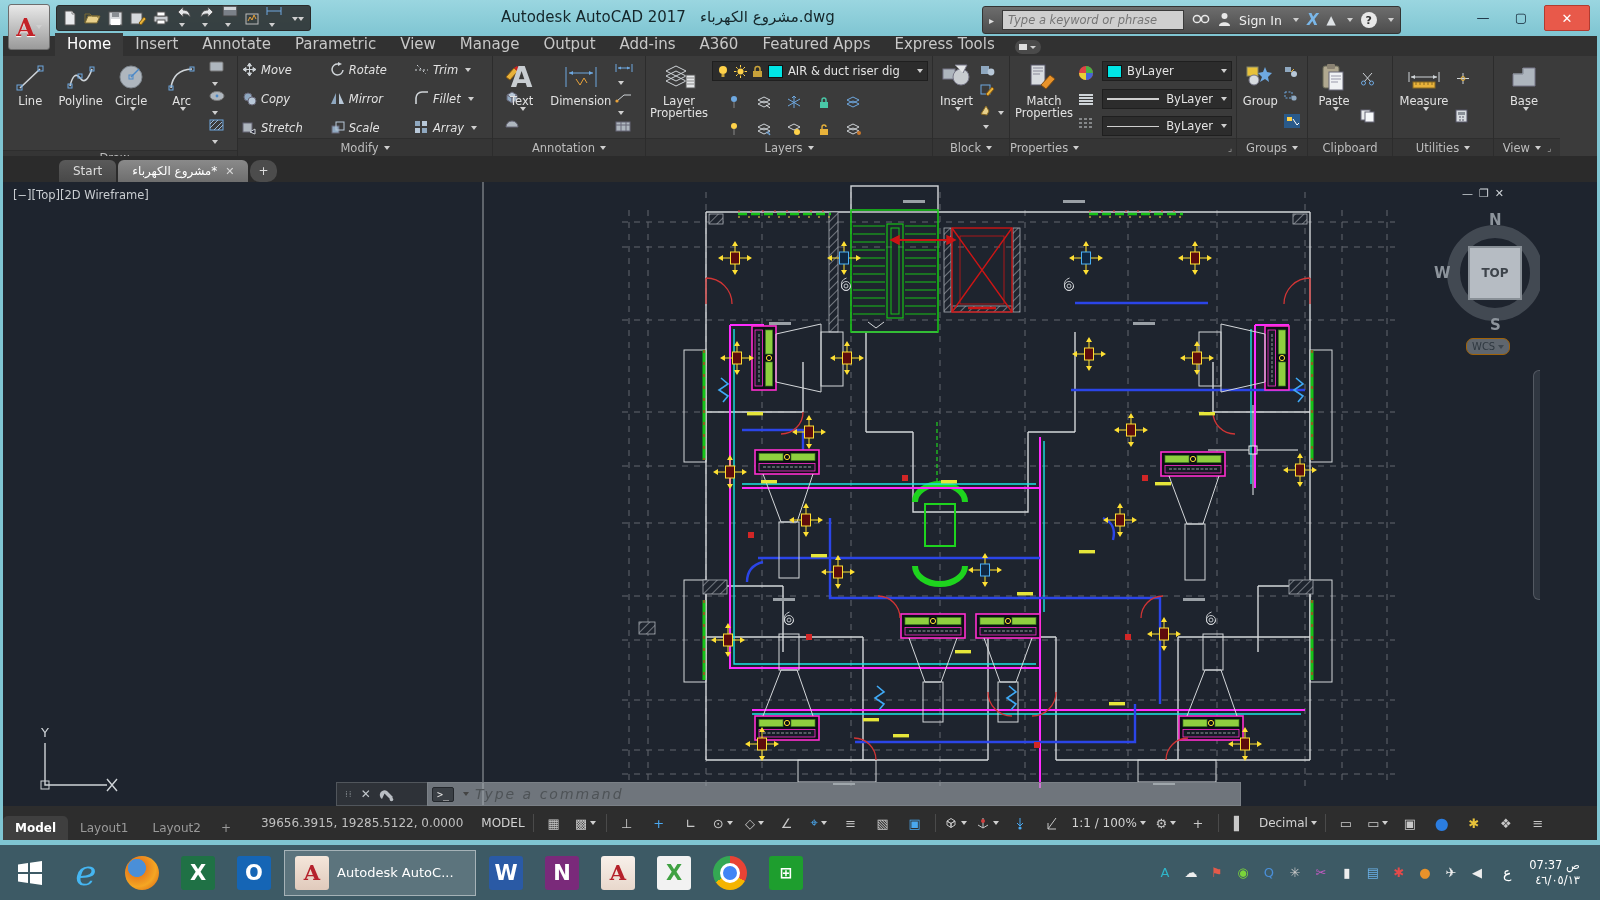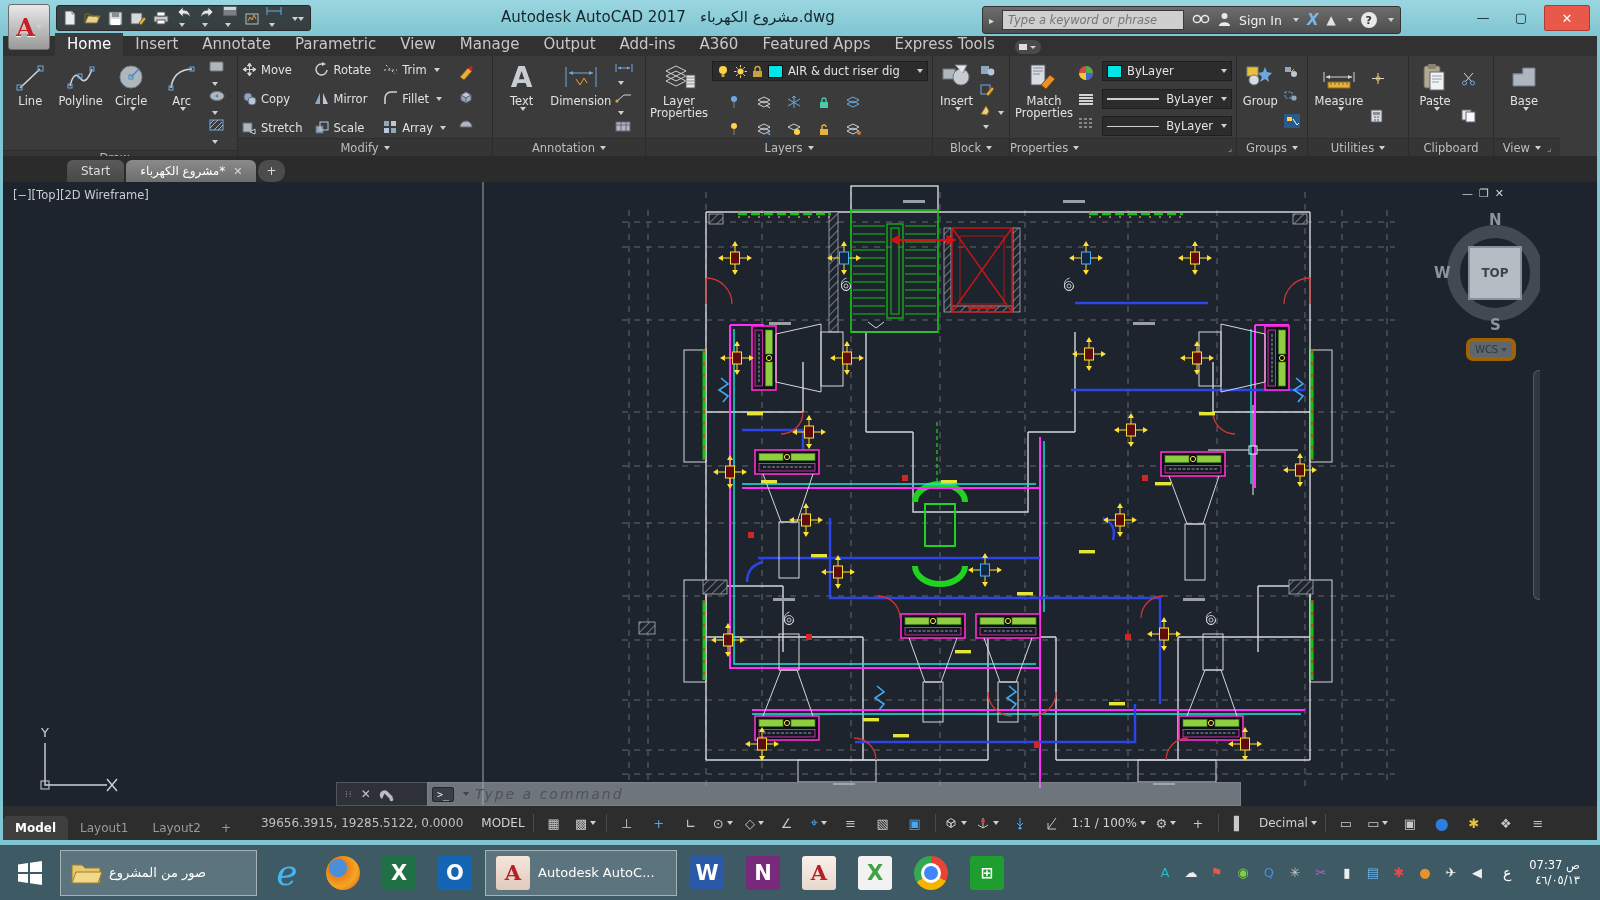--- a/index.html
+++ b/index.html
@@ -48,40 +48,40 @@
   .midbtn{display:flex;align-items:center;gap:4px;color:#e2e2e2;font-size:11.5px;height:17px;white-space:nowrap;}
   .sicol{display:flex;flex-direction:column;justify-content:space-around;padding:2px 0;}
   .combo{background:#2c2c2c;border:1px solid #1f1f1f;display:flex;align-items:center;
     height:18px;padding:0 4px;gap:5px;color:#e4e4e4;font-size:11.5px;}
   .sw{width:13px;height:11px;background:#00e5e5;border:1px solid #111;}
   .lwline{width:52px;height:2px;background:#cfcfcf;}
   
   #filetabs{left:3px;top:156px;width:1594px;height:26px;background:#2b2b2b;display:flex;align-items:flex-end;gap:2px;padding-left:56px;box-sizing:border-box;}
   .ftab{height:22px;display:flex;align-items:center;padding:0 14px;font-size:12px;
     border-radius:6px 6px 0 0;}
-  .ftab.start{background:linear-gradient(#5a5a5a,#484848);color:#ddd;margin-left:8px;}
+  .ftab.start{background:linear-gradient(#5a5a5a,#484848);color:#ddd;}
   .ftab.doc{background:linear-gradient(#8a8a8a,#6e6e6e);color:#fff;gap:8px;}
   .ftab .x{color:#d8d8d8;font-size:11px;}
   .ftab.plus{background:#4c4c4c;border-radius:10px;padding:0 8px;color:#ddd;}
   
   #drawing{left:3px;top:182px;width:1537px;height:624px;background:#1e242e;overflow:hidden;}
   #rightedge{left:1540px;top:182px;width:57px;height:624px;background:#1e242e;}
   #vplabel{left:10px;top:6px;color:#c9cdd1;font-size:11.5px;}
   #vpbtns{right:30px;top:5px;color:#cfd4d8;font-size:11px;letter-spacing:6px;}
   
   #vcube{left:1434px;top:33px;width:116px;height:116px;}
   #vcube .ring{position:absolute;left:10px;top:10px;width:96px;height:96px;border-radius:50%;
     border:13px solid rgba(125,133,142,.38);box-sizing:border-box;}
   #vcube .dir{position:absolute;color:#8d949c;font-weight:bold;font-size:15px;}
   #vtop{position:absolute;left:31px;top:31px;width:54px;height:54px;background:#b6bcc3;
     border:2px solid #888f96;box-sizing:border-box;display:flex;align-items:center;justify-content:center;
     color:#3e444b;font-weight:bold;font-size:12px;}
   #vtop .inner{position:absolute;inset:6px;background:#a6adb5;z-index:-1;}
   #wcs{left:1463px;top:156px;height:15px;padding:0 5px;background:rgba(150,156,164,.55);
-    border:4px solid #a16207;border-radius:7px;color:#2f3840;font-size:10px;display:flex;align-items:center;}
+    border:1px solid #a16207;border-radius:7px;color:#2f3840;font-size:10px;display:flex;align-items:center;}
   
   #navbar{left:1530px;top:188px;width:34px;height:228px;background:rgba(96,104,114,.28);
     border:1px solid rgba(150,156,162,.35);border-radius:6px;display:flex;flex-direction:column;
     align-items:center;justify-content:space-around;color:#9aa1a9;}
   
   #cmdbar{left:333px;top:600px;width:905px;height:24px;display:flex;align-items:stretch;z-index:5;}
   #cmd-left{width:74px;background:rgba(48,52,58,.92);display:flex;align-items:center;gap:8px;
     padding:0 8px;color:#c3c8cd;border:1px solid #51565c;border-right:none;}
   #cmd-main{flex:1;background:rgba(165,171,177,.60);border:1px solid #7b8187;display:flex;align-items:center;gap:6px;padding:0 4px;}
   #cmd-prompt{background:#3a3f45;border:1px solid #23272c;color:#e8e8e8;font-size:10px;
@@ -292,21 +292,21 @@
               </svg><span class="car"></span></span>
         </div>
       </div>
       <div class="plabel">
           <span>Draw</span>
           <span class="car"></span>
         </div>
     </div>
 
     <div class="panel" style="width:254px;">
-      <div class="pbody" style="gap:12px;">
+      <div class="pbody" style="gap:27px;font-style:italic;">
         <div class="midcol">
           <div class="midbtn">
               <svg width="15" height="15">
                 <path d="M7.5,1 v13 M1,7.5 h13 M7.5,1 l-2,3 h4 z M7.5,14 l-2,-3 h4 z M1,7.5 l3,-2 v4 z M14,7.5 l-3,-2 v4 z" stroke="#cfd4d8" fill="#cfd4d8" stroke-width="1"></path>
               </svg>
               <span>Move</span>
             </div>
           <div class="midbtn">
               <svg width="15" height="15">
                 <circle cx="6" cy="6" r="4" fill="#8fa8c0" stroke="#667"></circle>
@@ -625,20 +625,51 @@
                 <path d="M9,5 l4,6 2,-2" stroke="#fff" fill="none"></path>
               </svg></span>
         </div>
       </div>
       <div class="plabel">
           <span>Groups</span>
           <span class="car"></span>
         </div>
     </div>
 
+    <div class="panel" style="width:84px;">
+      <div class="pbody">
+        <div class="bigbtn" style="width:44px;">
+          <span class="ic">
+              <svg width="26" height="30">
+                <rect x="2" y="3" width="16" height="22" rx="2" fill="#b0a890" stroke="#665"></rect>
+                <rect x="6" y="1" width="8" height="5" rx="1" fill="#8a8272"></rect>
+                <rect x="8" y="9" width="14" height="18" fill="#f0f2f4" stroke="#667"></rect>
+                <path d="M10,13 h10 M10,16 h10 M10,19 h7" stroke="#99a"></path>
+              </svg>
+            </span>
+          <span>Paste</span>
+            <span class="car"></span>
+        </div>
+        <div class="sicol" style="width:22px;">
+          <span><svg width="15" height="13">
+                <path d="M3,1 l8,9 M12,1 l-8,9" stroke="#cfd4d8"></path>
+                <circle cx="3.5" cy="11" r="2" fill="none" stroke="#6ea8e0"></circle>
+                <circle cx="11.5" cy="11" r="2" fill="none" stroke="#6ea8e0"></circle>
+              </svg></span>
+          <span><svg width="15" height="13">
+                <rect x="1" y="1" width="9" height="10" fill="#e8eaec" stroke="#667"></rect>
+                <rect x="5" y="3" width="9" height="10" fill="#f6f8fa" stroke="#667"></rect>
+              </svg></span>
+        </div>
+      </div>
+      <div class="plabel">
+          <span>Clipboard</span>
+        </div>
+    </div>
+
     <div class="panel" style="width:100px;">
       <div class="pbody">
         <div class="bigbtn" style="width:54px;">
           <span class="ic">
               <svg width="34" height="28">
                 <path d="M2,8 v10 M32,8 v10 M4,13 h26" stroke="#cfd4d8"></path>
                 <path d="M4,13 l4,-2 v4 z M30,13 l-4,-2 v4 z" fill="#cfd4d8"></path>
                 <rect x="6" y="18" width="22" height="6" fill="#e8b23a" stroke="#8a6a22"></rect>
                 <path d="M9,18 v3 M13,18 v3 M17,18 v3 M21,18 v3 M25,18 v3" stroke="#8a6a22"></path>
               </svg>
@@ -654,51 +685,20 @@
           <span><svg width="13" height="14">
                 <rect x="1" y="1" width="11" height="12" fill="#d8dce0" stroke="#556"></rect>
                 <rect x="3" y="3" width="7" height="3" fill="#8a9098"></rect>
                 <path d="M4,8 h2 M7,8 h2 M4,11 h2 M7,11 h2" stroke="#556"></path>
               </svg></span>
         </div>
       </div>
       <div class="plabel">
           <span>Utilities</span>
           <span class="car"></span>
-        </div>
-    </div>
-
-    <div class="panel" style="width:84px;">
-      <div class="pbody">
-        <div class="bigbtn" style="width:44px;">
-          <span class="ic">
-              <svg width="26" height="30">
-                <rect x="2" y="3" width="16" height="22" rx="2" fill="#b0a890" stroke="#665"></rect>
-                <rect x="6" y="1" width="8" height="5" rx="1" fill="#8a8272"></rect>
-                <rect x="8" y="9" width="14" height="18" fill="#f0f2f4" stroke="#667"></rect>
-                <path d="M10,13 h10 M10,16 h10 M10,19 h7" stroke="#99a"></path>
-              </svg>
-            </span>
-          <span>Paste</span>
-            <span class="car"></span>
-        </div>
-        <div class="sicol" style="width:22px;">
-          <span><svg width="15" height="13">
-                <path d="M3,1 l8,9 M12,1 l-8,9" stroke="#cfd4d8"></path>
-                <circle cx="3.5" cy="11" r="2" fill="none" stroke="#6ea8e0"></circle>
-                <circle cx="11.5" cy="11" r="2" fill="none" stroke="#6ea8e0"></circle>
-              </svg></span>
-          <span><svg width="15" height="13">
-                <rect x="1" y="1" width="9" height="10" fill="#e8eaec" stroke="#667"></rect>
-                <rect x="5" y="3" width="9" height="10" fill="#f6f8fa" stroke="#667"></rect>
-              </svg></span>
-        </div>
-      </div>
-      <div class="plabel">
-          <span>Clipboard</span>
         </div>
     </div>
 
     <div class="panel" style="width:66px;border-right:none;">
       <div class="pbody">
         <div class="bigbtn">
           <span class="ic">
               <svg width="30" height="28">
                 <path d="M4,10 h10 v-6 h12 v18 h-22 z" fill="#aeb6be" stroke="#778"></path>
                 <path d="M4,10 h10 v-6" fill="none" stroke="#99a2aa"></path>
@@ -1136,27 +1136,20 @@
   <div class="abs" id="teal-l"></div>
   <div class="abs" id="teal-r"></div>
   <div class="abs" id="teal-b"></div>
 
   <div class="abs" id="taskbar">
     <div class="tk">
       <svg width="26" height="26">
           <path d="M1,4.5 L11,3 v9 H1 z M13,2.7 L25,1 v11 H13 z M1,14 h10 v9 L1,21.5 z M13,14 h12 v11 L13,23.3 z" fill="#fff"></path>
         </svg>
     </div>
-    <div class="tk-framed" style="width:175px;">
-      <svg width="30" height="24">
-          <path d="M1,22 V4 h10 l3,3 h15 v15 z" fill="#e8c96a" stroke="#9a7d2e"></path>
-          <path d="M1,22 l4,-11 h26 l-4,11 z" fill="#f0d98a" stroke="#9a7d2e"></path>
-        </svg>
-      <span dir="rtl" style="font-family:'DejaVu Sans',sans-serif;">صور من المشروع</span>
-    </div>
     <div class="tk">
         <span style="font-size:36px;color:#45b6f2;font-style:italic;font-family:'DejaVu Serif',serif;">e</span>
       </div>
     <div class="tk">
         <span style="width:34px;height:34px;border-radius:50%;background:radial-gradient(circle at 35% 35%,#4a8fd8 28%,#e8821e 30%,#f5a623 60%,#d85a12 100%);display:inline-block;"></span>
       </div>
     <div class="tk">
         <span class="appic" style="background:#1f7145;">X</span>
       </div>
     <div class="tk">

